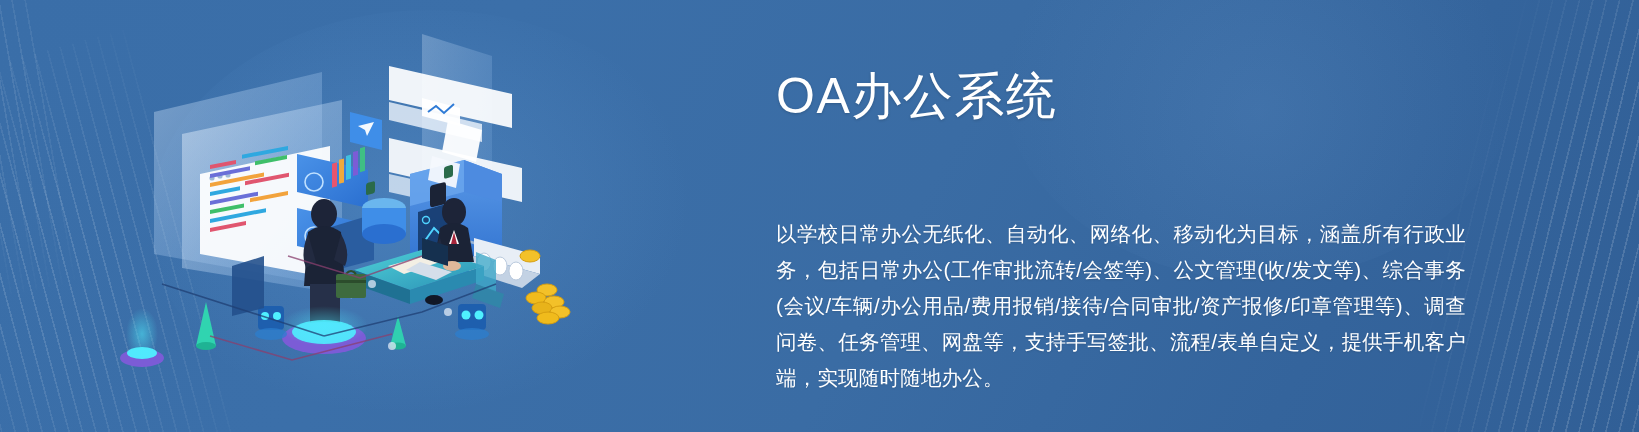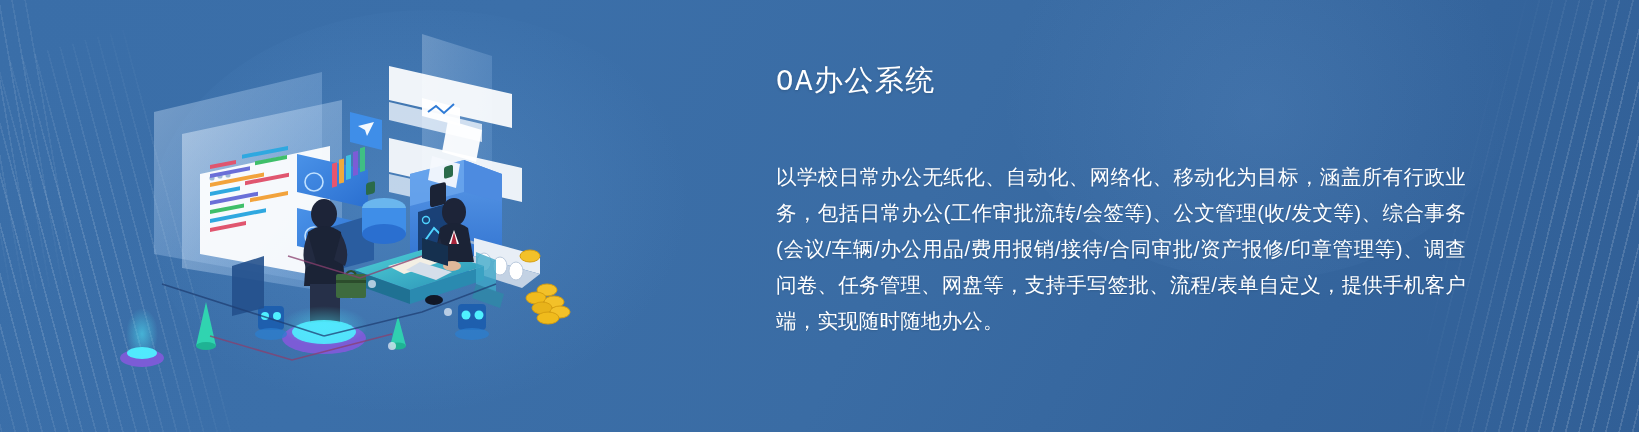--- a/index.html
+++ b/index.html
@@ -66,29 +66,28 @@
   
   #illustration { position:absolute; left:92px; top:16px; width:500px; height:400px; }
   #illustration svg { display:block; width:500px; height:400px; }
 
   
   #text-col {
     position:absolute; left:776px; top:66px; width:700px;
   }
   #page-title {
     color:#ffffff;
-    font-size:29px;
+    font-size:50px;
     font-weight:400;
     letter-spacing:1.5px;
     line-height:1.2;
     text-shadow:0 1px 3px rgba(0,0,0,.18);
-    font-family:Liberation Mono, monospace;
   }
   #description {
-    margin-top:58px;
+    margin-top:90px;
     color:#ffffff;
     font-size:20.5px;
     line-height:36px;
     letter-spacing:.2px;
     width:690px;
     text-align:justify;
     text-justify:inter-ideograph;
     text-shadow:0 1px 2px rgba(0,0,0,.13);
   }
 </style>

